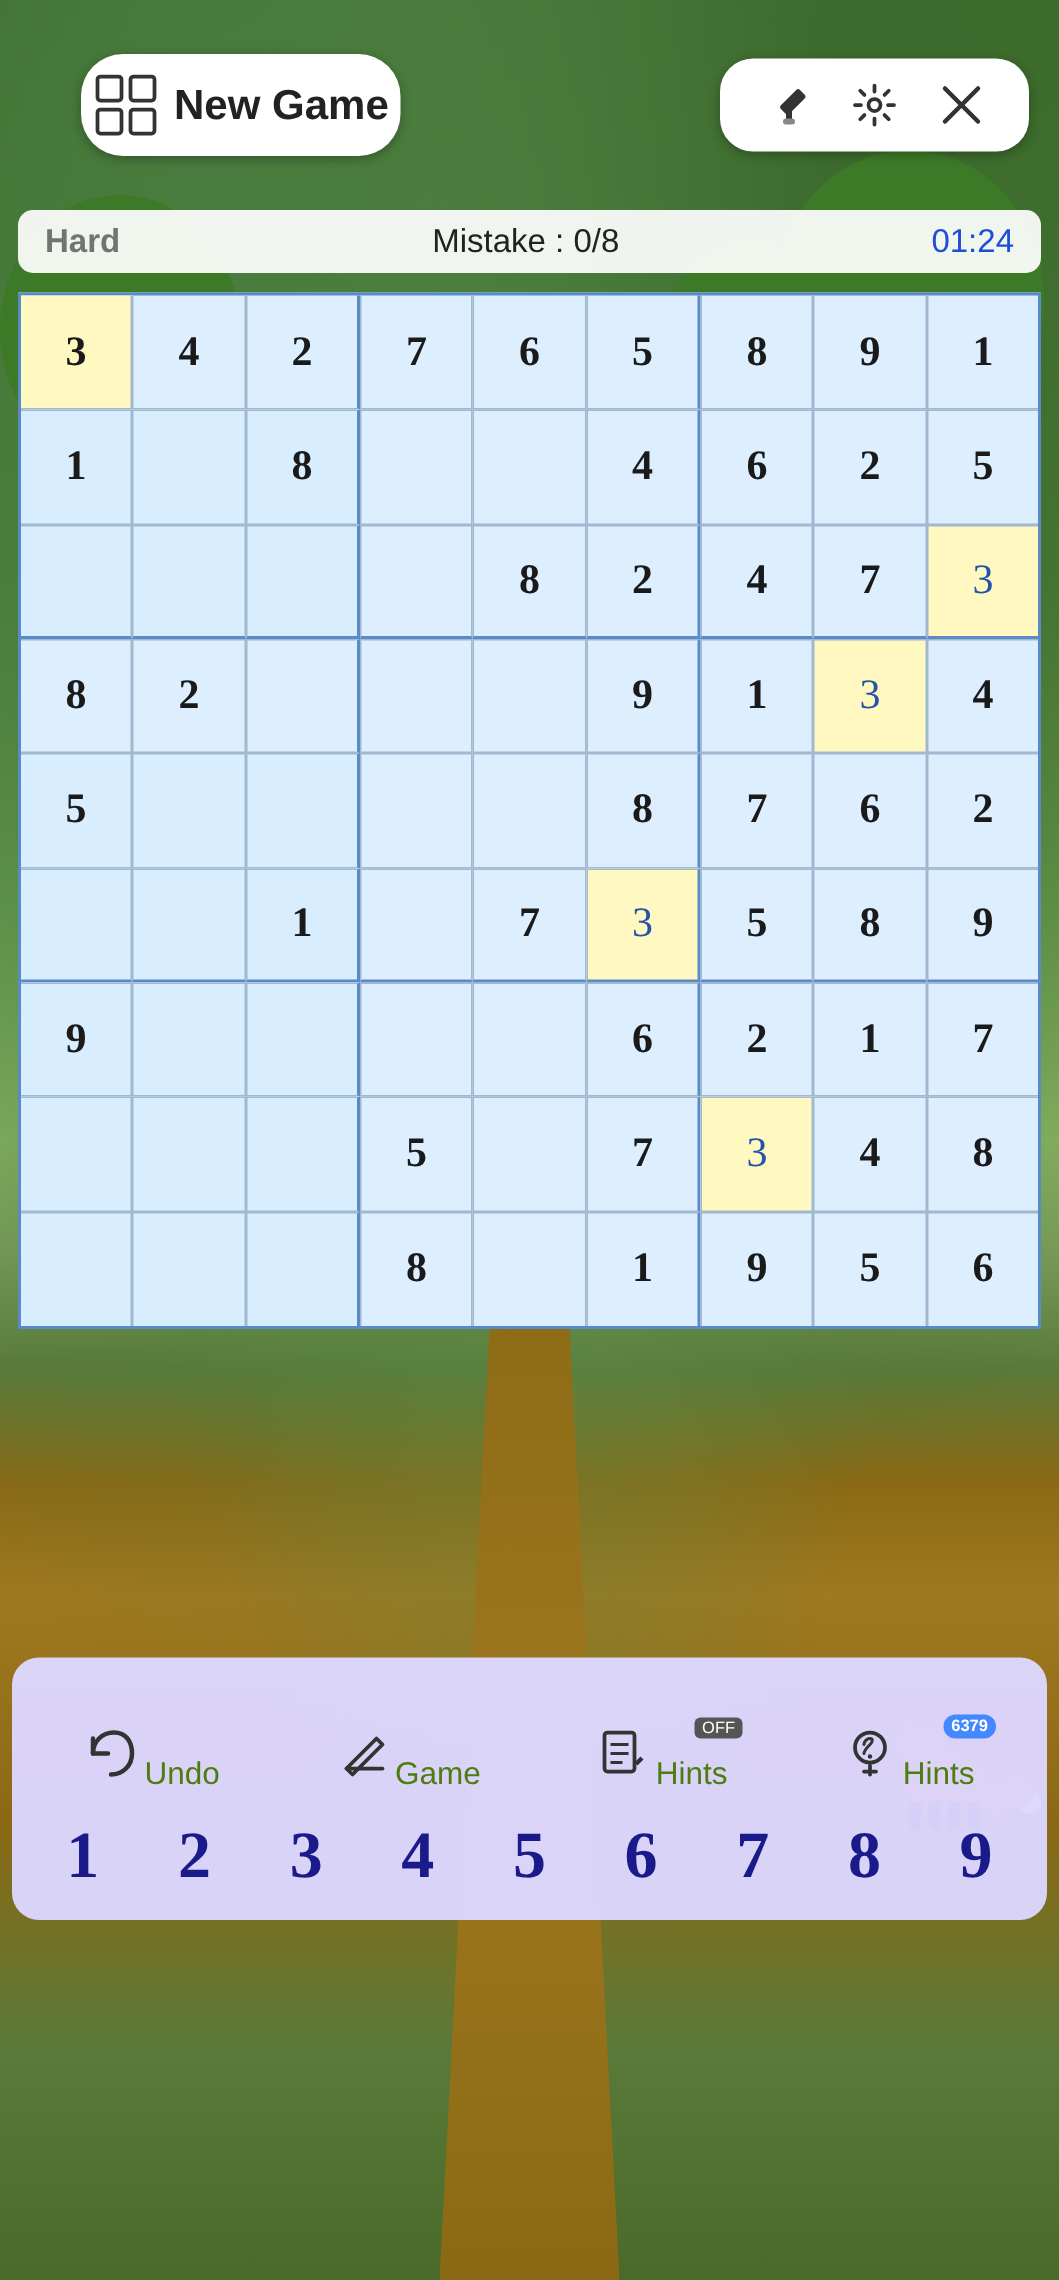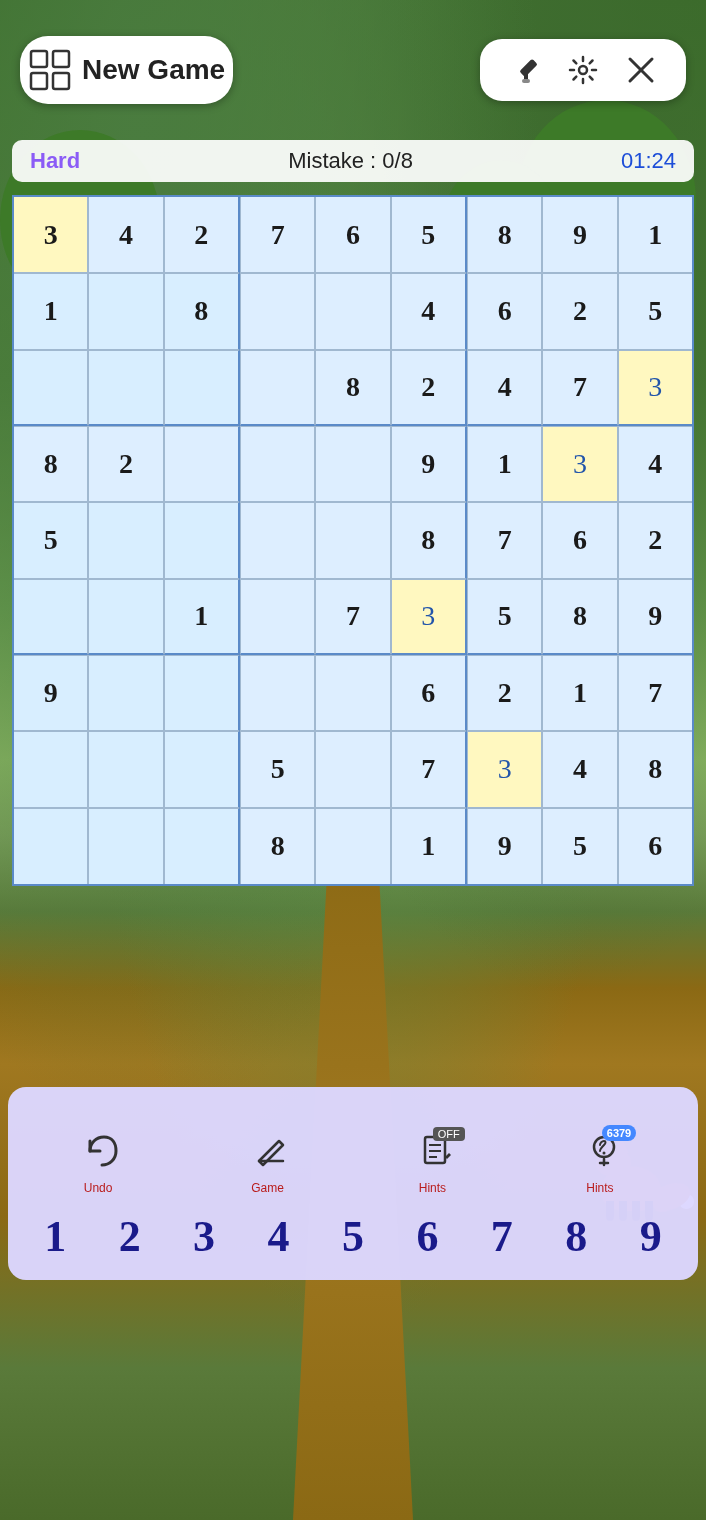--- a/index.html
+++ b/index.html
@@ -149,20 +149,21 @@
     .new-game-btn {
       background: white;
       border: none;
       border-radius: 28px;
       padding: 12px 8px;
       display: flex;
       align-items: center;
       gap: 10px;
       cursor: pointer;
       box-shadow: 0 2px 8px rgba(0,0,0,0.3);
+      margin-left: 34px;
     }
 
     .new-game-icon {
       width: 44px;
       height: 44px;
     }
 
     .new-game-label {
       font-size: 28px;
       font-weight: 700;
@@ -202,21 +203,21 @@
       padding: 8px 18px;
       display: flex;
       justify-content: space-between;
       align-items: center;
       z-index: 10;
     }
 
     .status-difficulty {
       font-size: 22px;
       font-weight: 600;
-      color: #8b5cf6;
+      color: #737373;
       font-family: 'Arial', sans-serif;
     }
 
     .status-mistakes {
       font-size: 22px;
       color: #222;
       font-family: 'Arial', sans-serif;
     }
 
     .status-timer {
@@ -268,38 +269,37 @@
     }
 
     .action-buttons {
       display: flex;
       justify-content: space-around;
       margin-bottom: 12px;
     }
 
     .action-btn {
       display: flex;
-      flex-direction: column;
-      align-items: flex-start;
+      align-items: flex-end;
       gap: 4px;
       background: none;
       border: none;
       cursor: pointer;
       position: relative;
       margin-top: 32px;
     }
 
     .action-btn-icon {
       font-size: 32px;
       color: #333;
     }
 
     .action-btn-label {
-      font-size: 12px;
-      color: #b91c1c;
+      font-size: 21px;
+      color: #4d7c0f;
       font-family: 'Arial', sans-serif;
     }
 
     .notes-badge {
       position: absolute;
       top: -6px;
       right: -10px;
       background: #555;
       color: white;
       font-size: 11px;

